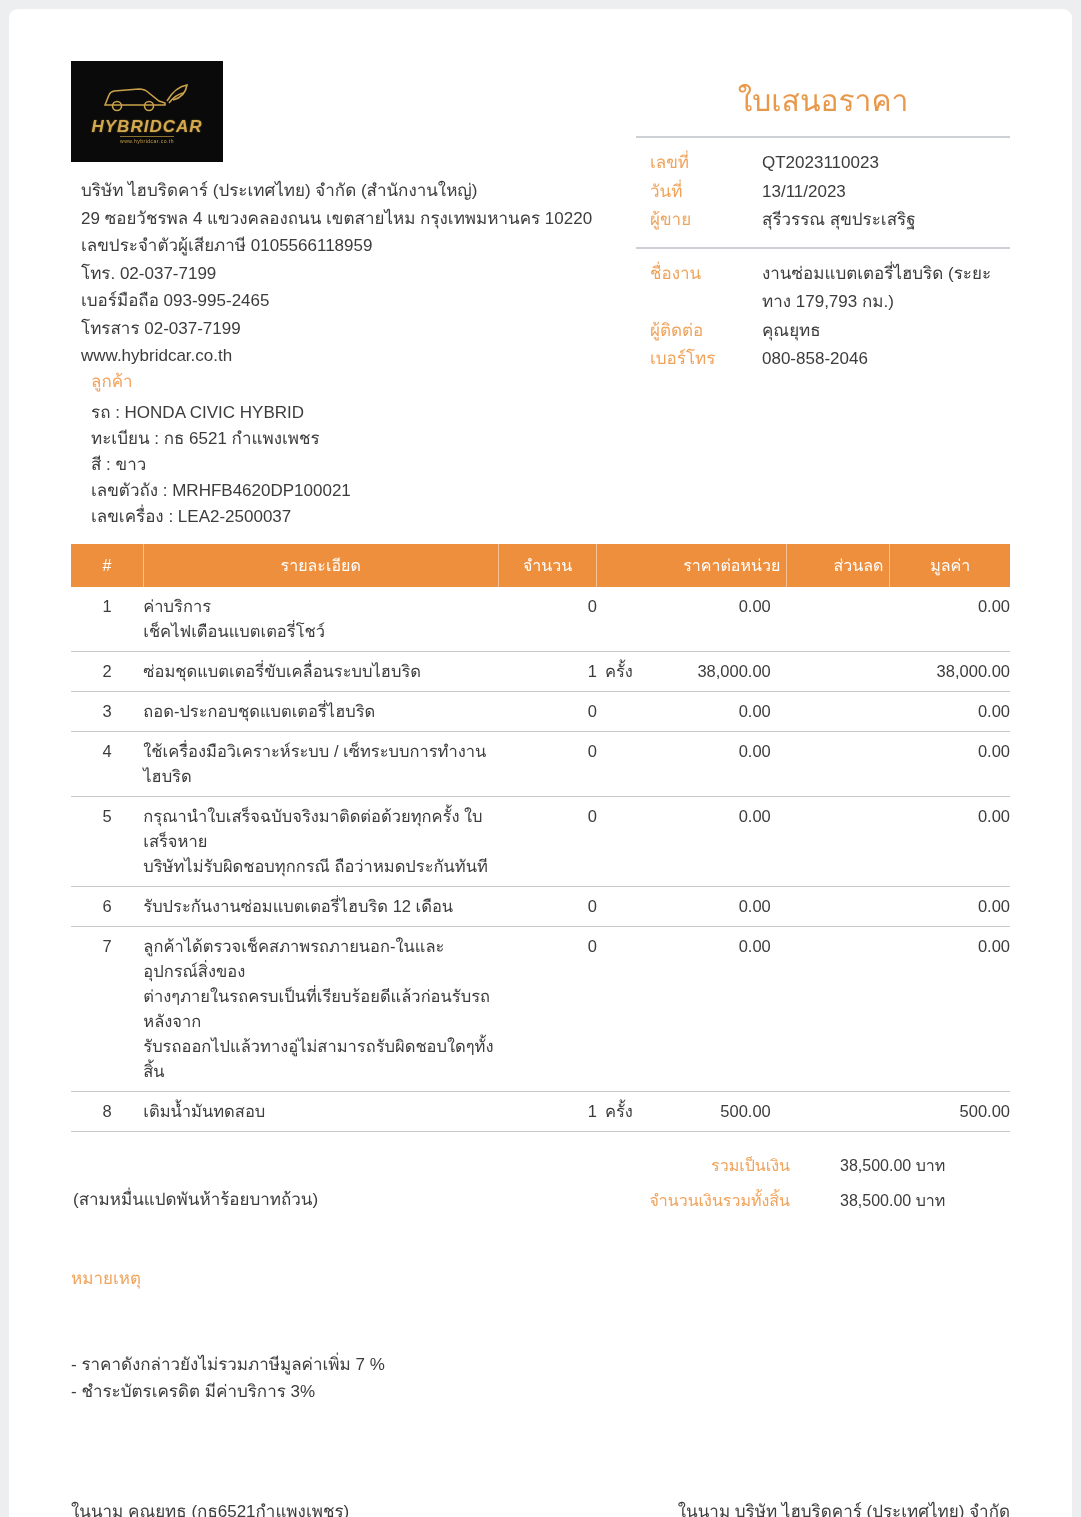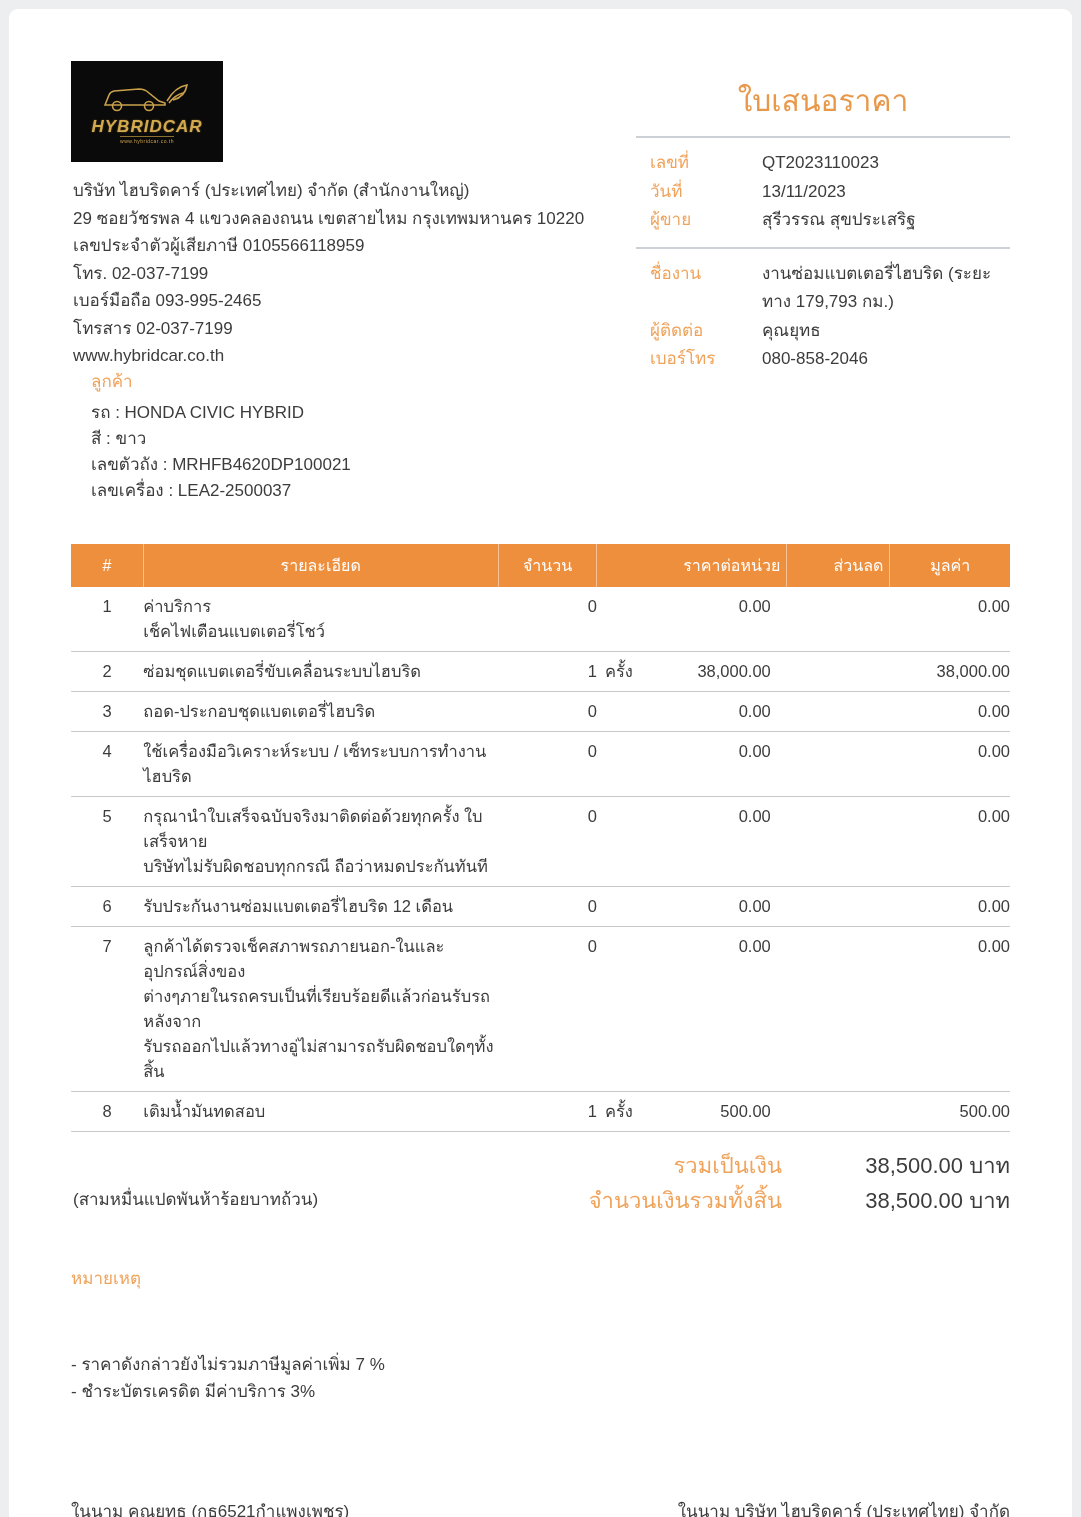--- a/index.html
+++ b/index.html
@@ -5,21 +5,21 @@
   html,body{margin:0;padding:0;background:#edeef0;font-family:"Liberation Sans","DejaVu Sans",sans-serif;}
   .page{position:relative;width:1063px;min-height:1499px;margin:9px auto 9px;background:#fff;
         border-radius:9px;box-sizing:border-box;padding:0 62px 60px;color:#3c3c3c;}
   
   .top{position:relative;height:535px;}
   .logo-box{position:absolute;left:0;top:52px;width:152px;height:101px;background:#0a0a0a;
             display:flex;flex-direction:column;align-items:center;justify-content:center;overflow:hidden;}
   .logo-brand{color:#d2a94e;font-weight:bold;font-style:italic;font-size:17px;letter-spacing:1px;line-height:16px;
               text-shadow:0 0 2px #6b5420;}
   .logo-site{color:#c9a14b;font-size:5px;letter-spacing:.5px;border-top:1px solid #8a6f2d;padding-top:1px;margin-top:1px;}
-  .company{position:absolute;left:2px;top:168px;font-size:17px;line-height:27.5px;}
+  .company{position:absolute;left:10px;top:168px;font-size:17px;line-height:27.5px;}
   .meta{position:absolute;right:0;top:68px;width:374px;}
   .q-title{text-align:center;font-size:30px;color:#e8984a;padding-bottom:12px;}
   .rule{border:0;border-top:2px solid #cdd1d5;margin:0;}
   .meta-group{padding:11px 14px 12px;}
   .m-row{display:flex;font-size:17px;line-height:28.5px;}
   .m-label{width:112px;flex:none;color:#f0a35b;}
   .m-value{flex:1;}
   
   .customer{position:absolute;left:20px;top:360px;font-size:17px;line-height:26px;}
   .cust-head{color:#f0a35b;margin-bottom:5px;}
@@ -38,23 +38,23 @@
   td.c-desc{padding-right:10px;}
   td.c-qty{text-align:right;padding-right:26px;}
   td.c-price{}
   .price-in{display:flex;justify-content:space-between;}
   .price-in .unit{padding-left:8px;}
   .price-in .val{padding-right:16px;}
   td.c-disc{text-align:right;padding-right:10px;}
   td.c-amt{text-align:right;padding-right:4px;}
   
   .totals{position:relative;margin-top:16px;}
-  .t-row{display:flex;justify-content:flex-end;align-items:baseline;font-size:22px;line-height:35px;gap:8px;}
+  .t-row{display:flex;justify-content:flex-end;align-items:baseline;font-size:16px;line-height:35px;}
   .t-label{color:#f0a35b;margin-right:50px;}
-  .t-val{width:170px;text-align:right;}
+  .t-val{width:170px;}
   .words{position:absolute;left:2px;bottom:6px;font-size:17px;}
   
   .notes{margin-top:46px;}
   .notes-head{color:#f0a35b;font-size:17px;}
   .note-items{margin-top:60px;font-size:17px;line-height:27px;}
   
   .names{display:flex;justify-content:space-between;margin-top:92px;font-size:17px;}
 </style>
 </head>
 <body>
@@ -118,20 +118,21 @@
           <span class="m-label">เบอร์โทร</span>
           <span class="m-value">080-858-2046</span>
         </div>
       </div>
     </div>
 
     <div class="customer">
       <div class="cust-head">ลูกค้า</div>
       <div class="cust-lines">
           <div>รถ : HONDA CIVIC HYBRID</div>
+          <div>ทะเบียน : กธ 6521 กำแพงเพชร</div>
           <div>สี : ขาว</div>
           <div>เลขตัวถัง : MRHFB4620DP100021</div>
           <div>เลขเครื่อง : LEA2-2500037</div>
         </div>
     </div>
   </div>
 
   <table class="items">
     <thead>
         <tr>

